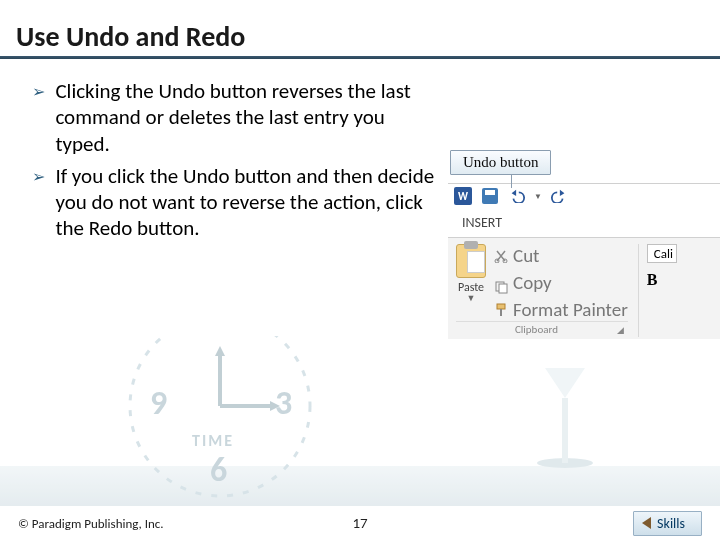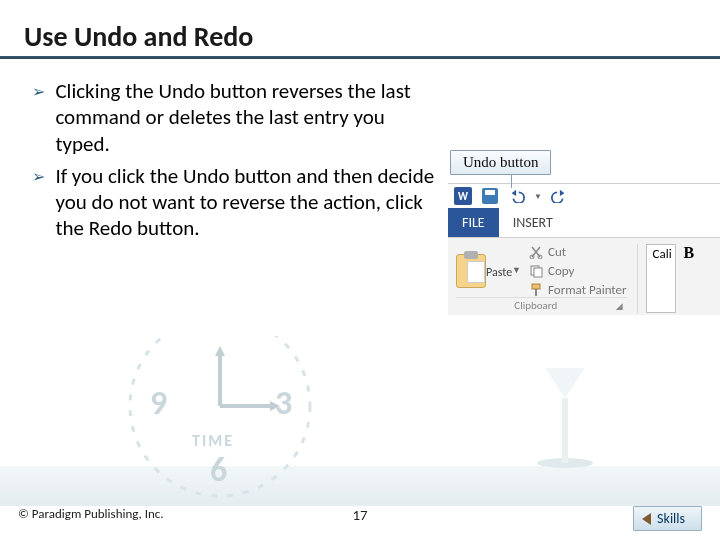--- a/index.html
+++ b/index.html
@@ -1,19 +1,19 @@
 <!DOCTYPE html>
 <html><head>
 <meta charset="utf-8">
 <style>
   * { box-sizing: border-box; margin: 0; padding: 0; }
   html, body { width: 720px; height: 540px; font-family: Calibri, Arial, sans-serif; overflow: hidden; background: #fff; }
   .slide { position: relative; width: 720px; height: 540px; }
   .title-bar { position: absolute; top: 12px; left: 0; width: 100%; height: 48px; display: flex; align-items: center; }
-  .title-text { font-size: 28px; font-weight: bold; color: #1a1a1a; padding-left: 24px; }
+  .title-text { font-size: 28px; font-weight: bold; color: #1a1a1a; padding-left: 16px; }
   .title-underline { position: absolute; top: 56px; left: 0; width: 100%; height: 3px; background: linear-gradient(#3b5970, #2b4558); }
   .content { position: absolute; top: 78px; left: 32px; width: 410px; }
   .bullet { display: flex; margin-bottom: 6px; }
   .bullet .arrow { color: #306080; font-size: 16px; margin-right: 10px; margin-top: 4px; flex-shrink: 0; }
   .bullet .btxt { font-size: 21px; color: #000; line-height: 1.25; }
   .ribbon-area { position: absolute; top: 150px; right: 0; width: 272px; }
   .callouts { display: flex; gap: 18px; margin-bottom: 8px; padding-left: 2px; }
   .callout { border: 1px solid #8a9db0; background: linear-gradient(#fafcff, #e0ebf2); color: #0a0a0a; font-size: 15px; padding: 3px 12px; border-radius: 1px; position: relative; font-family: Liberation Serif, serif; }
   .callout-arrow { position: absolute; width: 1px; height: 14px; background: #8a9db0; top: 100%; }
   .qat { background: #fff; border-top: 1px solid #d0d0d0; display: flex; align-items: center; padding: 3px 6px; gap: 10px; }
@@ -21,42 +21,42 @@
   .save-icon { width: 16px; height: 16px; background: #3f7ab5; border-radius: 2px; position: relative; }
   .save-icon::after { content: ""; position: absolute; top: 2px; left: 3px; width: 10px; height: 5px; background: #fff; }
   .undo-redo { display: flex; gap: 8px; align-items: center; }
   .undo-svg, .redo-svg { width: 18px; height: 14px; }
   .tabs { display: flex; }
   .tab { padding: 6px 14px; font-size: 14px; text-align: center; }
   .tab.file { background: #2b579a; color: #fff; }
   .tab.home { background: #fff; color: #2b579a; border-bottom: 2px solid #fff; }
   .tab.insert { background: #fff; color: #444; }
   .ribbon-body { background: #f3f3f3; border-top: 1px solid #d0d0d0; padding: 6px 8px 2px 8px; display: flex; gap: 10px; }
-  .paste-block { display: flex; flex-direction: row; align-items: center; }
+  .paste-block { display: flex; flex-direction: column; align-items: center; }
   .paste-icon { width: 30px; height: 34px; background: #f5d48a; border: 1px solid #c9a85a; border-radius: 3px; position: relative; }
   .paste-icon::before { content: ""; position: absolute; top: -4px; left: 7px; width: 14px; height: 8px; background: #b0b0b0; border-radius: 2px; }
   .paste-icon::after { content: ""; position: absolute; top: 6px; left: 10px; width: 16px; height: 20px; background: #fff; border: 1px solid #ccc; }
   .paste-label { font-size: 12px; color: #444; margin-top: 2px; }
   .paste-drop { font-size: 9px; color: #666; margin-top: -2px; }
-  .clip-actions { display: flex; flex-direction: column; gap: 4px; font-size: 13px; color: #777; }
+  .clip-actions { display: flex; flex-direction: column; gap: 4px; font-size: 19px; color: #777; }
   .clip-row { display: flex; align-items: center; gap: 5px; }
   .cut-icon { width: 14px; height: 14px; }
   .copy-icon { width: 14px; height: 14px; position: relative; }
   .copy-icon svg { width: 14px; height: 14px; }
   .fp-icon { width: 14px; height: 14px; }
   .group-label { font-size: 11px; color: #888; text-align: center; border-top: 1px solid #ddd; padding: 1px 0; display: flex; justify-content: space-between; align-items: center; }
   .launcher { font-size: 9px; color: #888; padding-right: 4px; }
-  .font-block { border-left: 1px solid #d8d8d8; padding-left: 8px; display: flex; flex-direction: row; gap: 8px; }
+  .font-block { border-left: 1px solid #d8d8d8; padding-left: 8px; display: flex; flex-direction: column; gap: 8px; }
   .font-name { border: 1px solid #c0c0c0; background: #fff; font-size: 13px; padding: 1px 6px; width: 30px; overflow: hidden; }
   .bold-b { font-family: "Times New Roman", serif; font-weight: bold; font-size: 16px; }
   .bg-deco { position: absolute; left: 0; bottom: 34px; width: 100%; height: 170px; overflow: hidden; pointer-events: none; opacity: 0.55; }
   .clock { position: absolute; left: 120px; bottom: 0; width: 200px; height: 200px; }
   .desk { position: absolute; bottom: 0; left: 0; width: 100%; height: 40px; background: linear-gradient(#e8f0f3, #d0dde3); }
   .lamp { position: absolute; right: 120px; bottom: 38px; width: 70px; height: 120px; }
-  .footer { position: absolute; bottom: 0; left: 0; width: 100%; height: 34px; display: flex; align-items: flex-start; justify-content: space-between; padding: 0 18px; }
+  .footer { position: absolute; bottom: 0; left: 0; width: 100%; height: 34px; display: flex; align-items: center; justify-content: space-between; padding: 0 18px; }
   .copyright { font-size: 13px; color: #222; }
   .pagenum { font-size: 15px; color: #222; position: absolute; left: 50%; transform: translateX(-50%); }
   .skills-btn { display: flex; align-items: center; gap: 6px; border: 1px solid #98b0c4; background: linear-gradient(#eef5fa, #cedfea); padding: 3px 16px 3px 8px; font-size: 14px; color: #063a63; border-radius: 1px; }
   .skills-arrow { width: 0; height: 0; border-top: 6px solid transparent; border-bottom: 6px solid transparent; border-right: 9px solid #7e5a2e; }
 </style>
 </head>
 <body>
 <div class="slide">
 
   <div class="title-bar">
@@ -93,21 +93,20 @@
           </svg>
         <span style="font-size:8px;color:#666">▼</span>
         <svg class="redo-svg" viewBox="0 0 20 14">
             <path d="M8 3 A6 6 0 1 0 14 10" fill="none" stroke="#2b579a" stroke-width="2"></path>
             <path d="M11 0 L16 4 L11 7 Z" fill="#2b579a"></path>
           </svg>
       </div>
     </div>
 
     <div class="tabs">
-      <div class="tab file">FILE</div>
       <div class="tab insert">INSERT</div>
     </div>
 
     <div class="ribbon-body">
       <div style="display:flex;flex-direction:column">
         <div style="display:flex;gap:8px">
           <div class="paste-block">
             <div class="paste-icon"></div>
             <div class="paste-label">Paste</div>
             <div class="paste-drop">▼</div>

